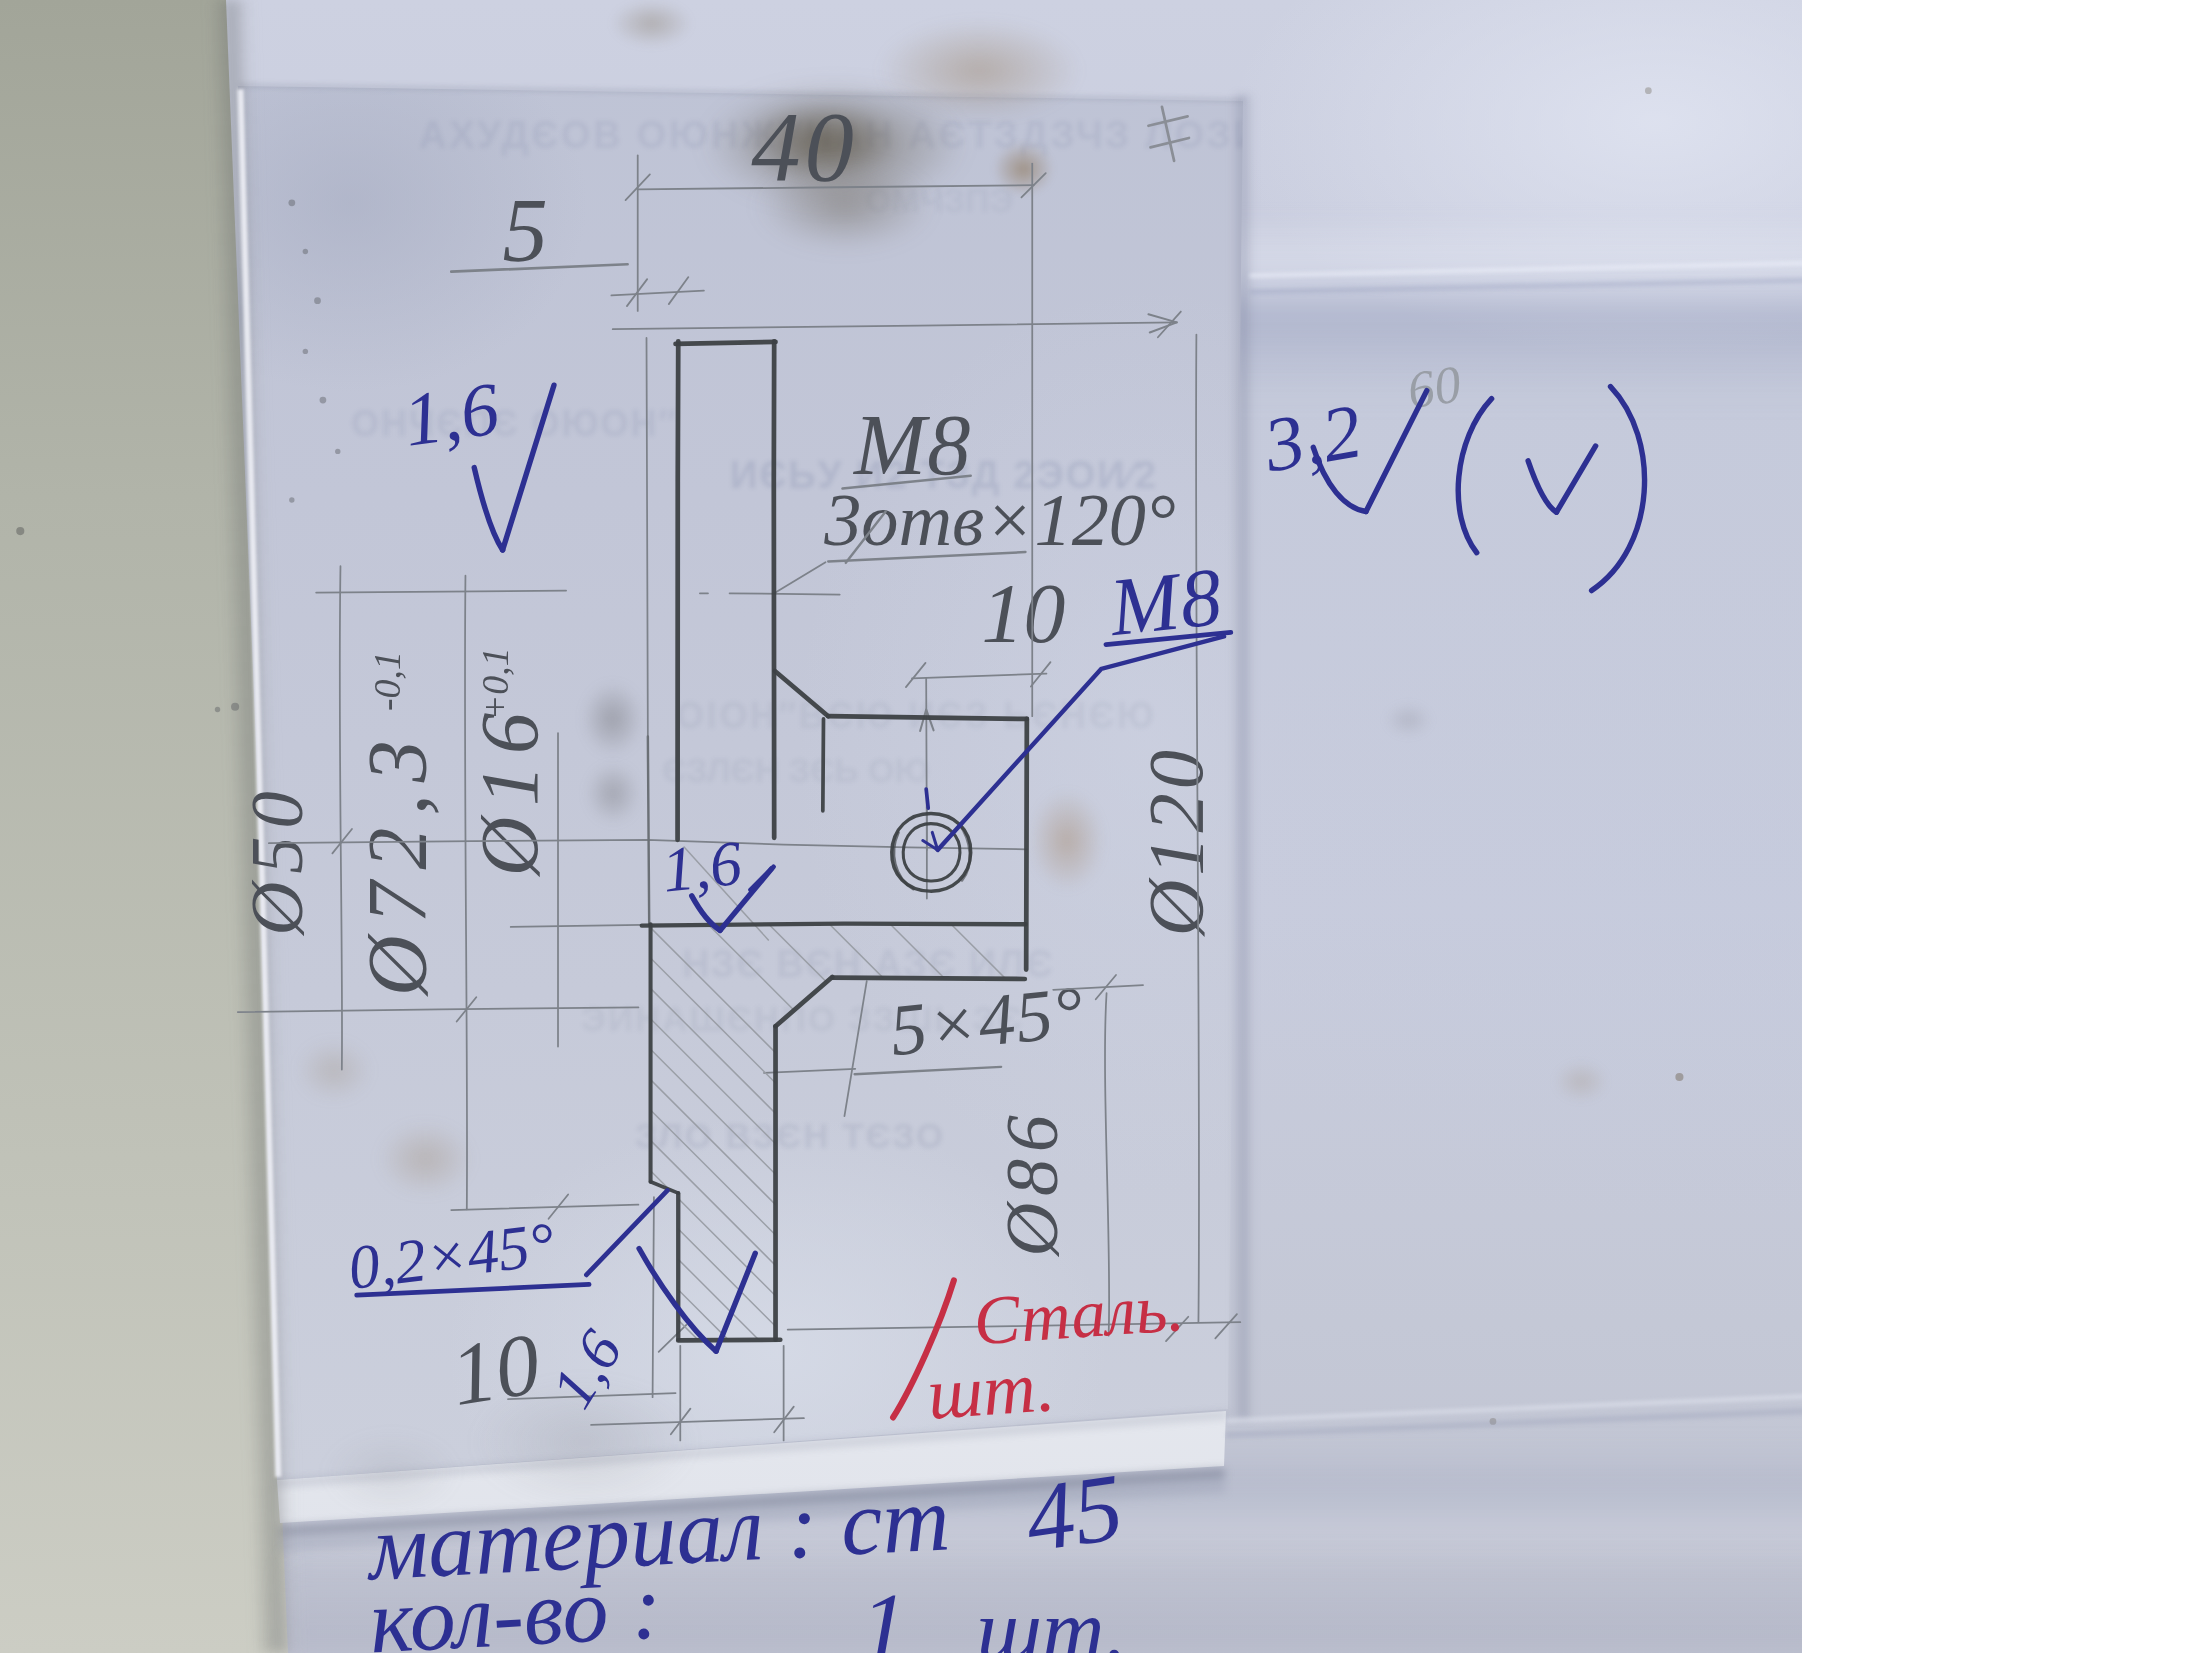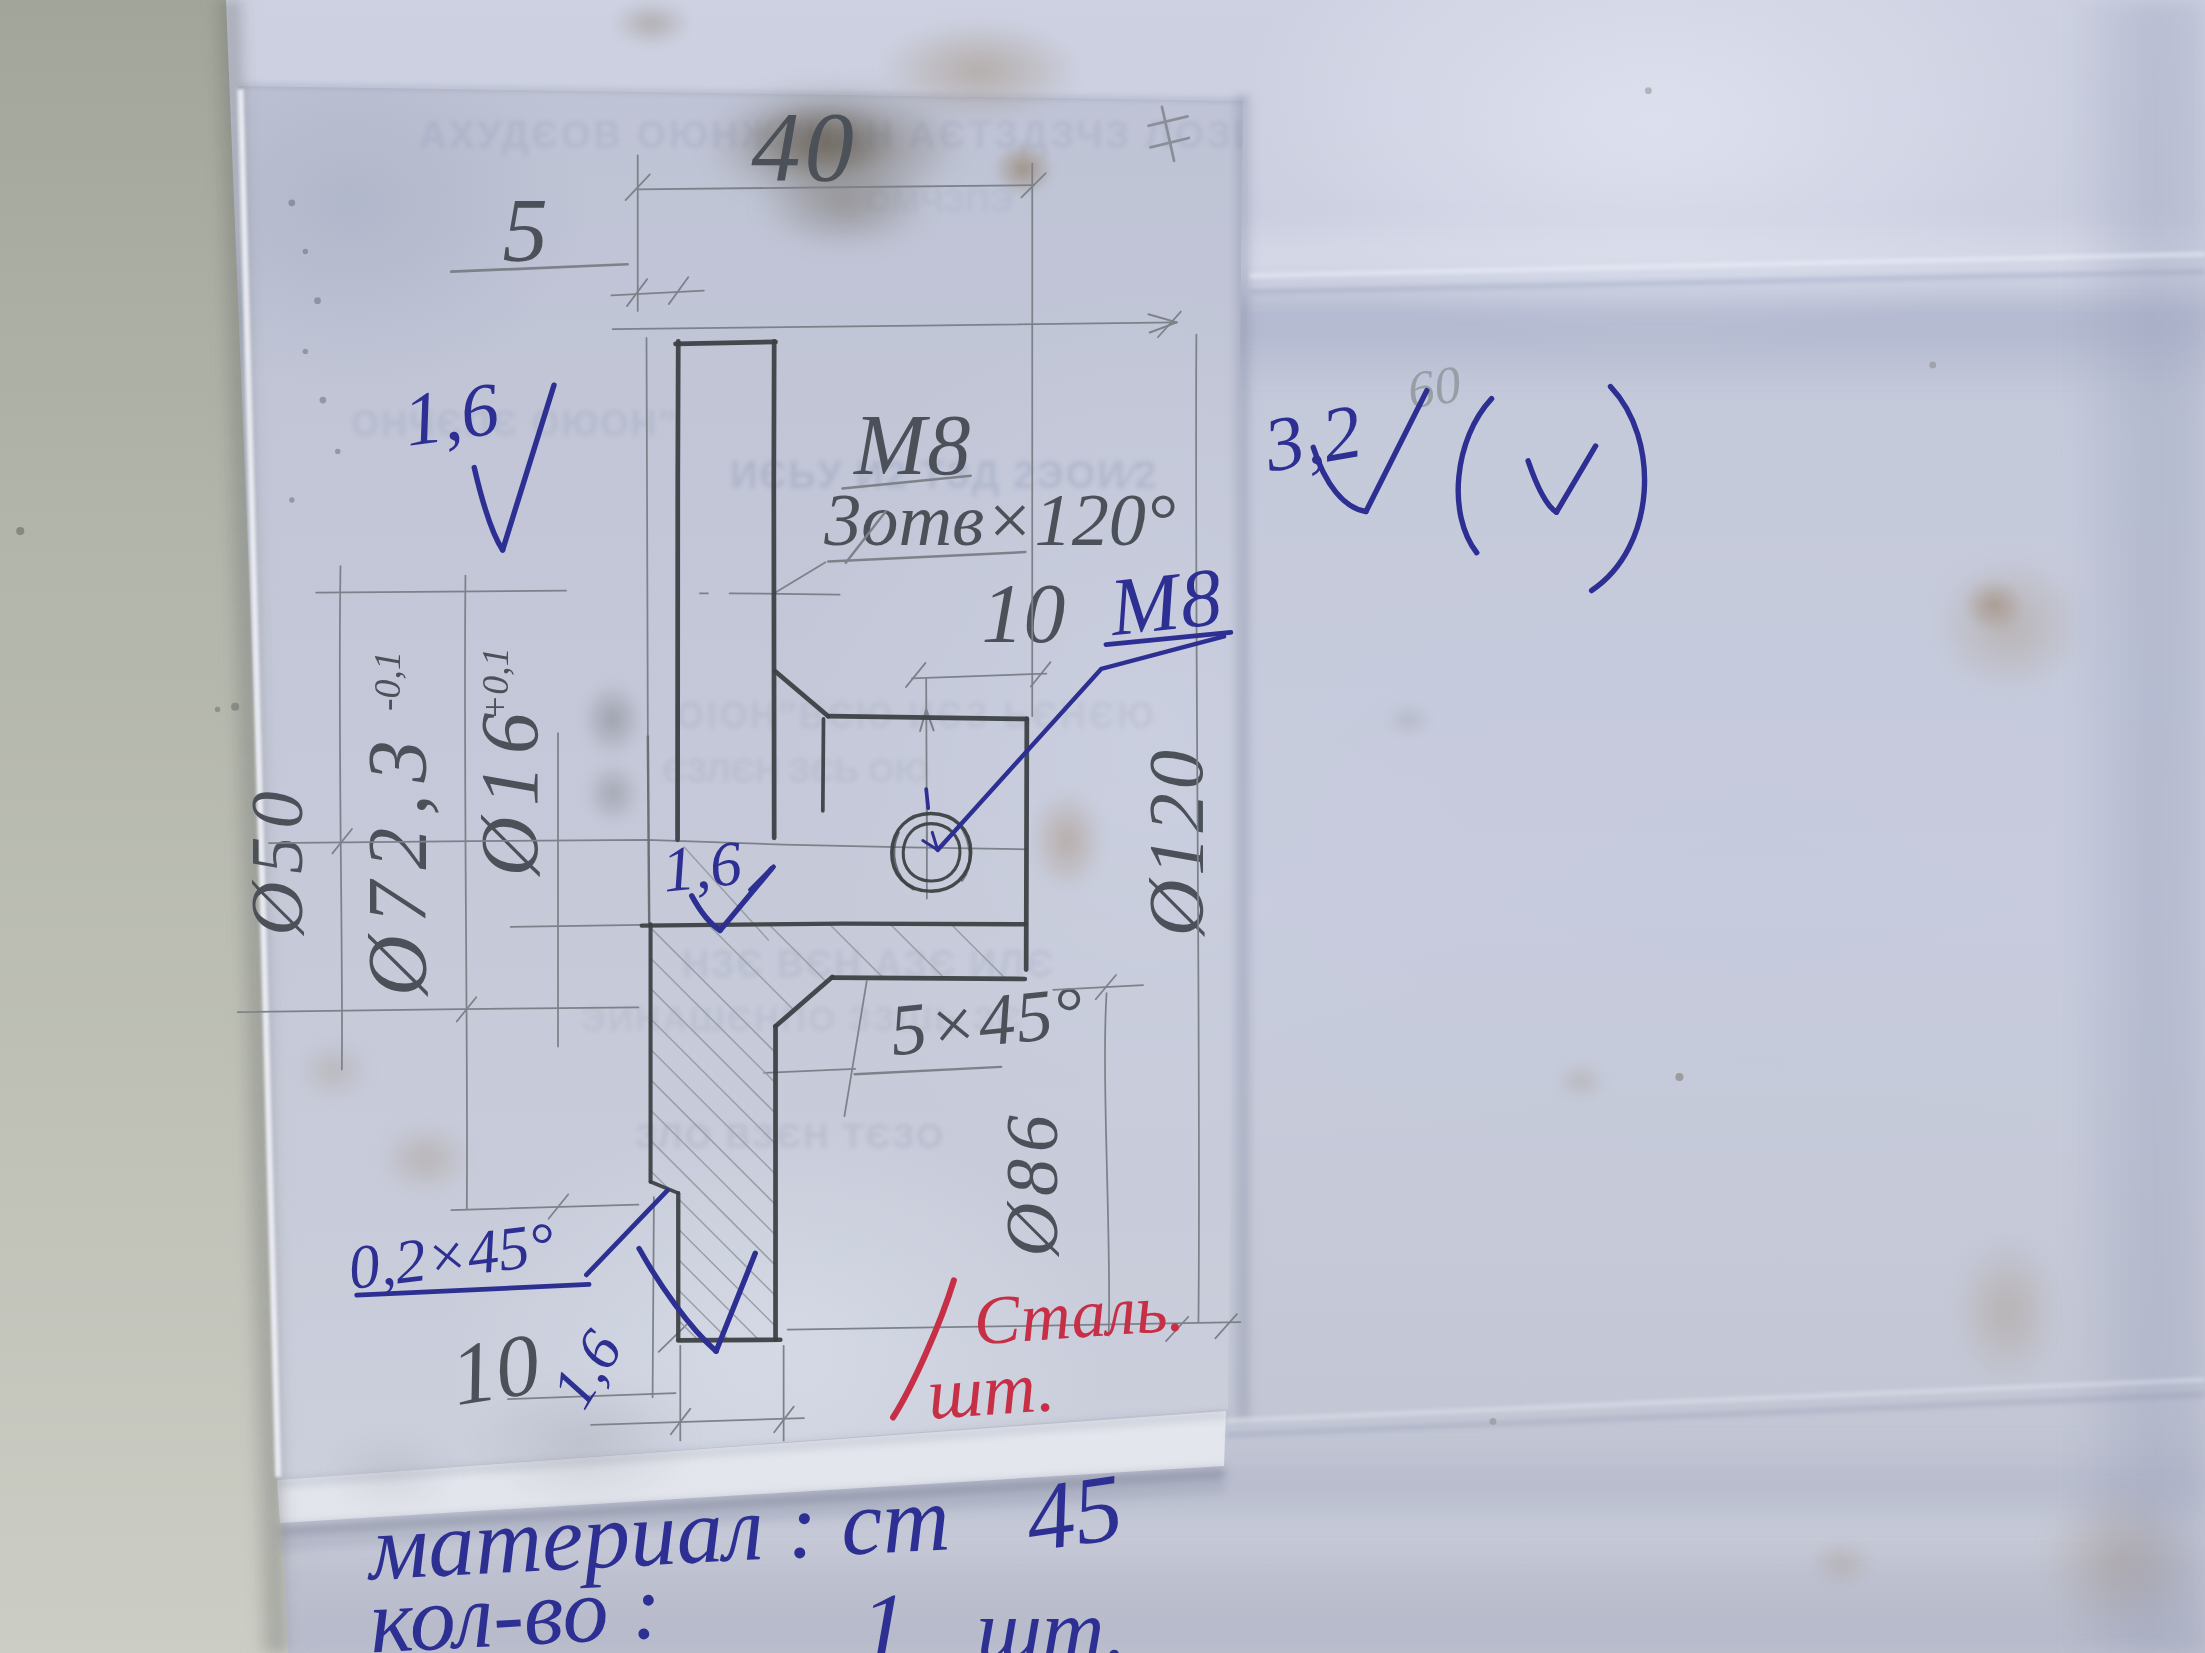--- a/index.html
+++ b/index.html
@@ -1,16 +1,16 @@
 <!DOCTYPE html>
 <html style="font-size:10.8px"><head>
 <meta charset="utf-8">
 <style>
   html,body{margin:0;padding:0;}
-  #page{position:relative;width:2205px;height:1654px;overflow:hidden;
+  #page{position:relative;width:1802px;height:1654px;overflow:hidden;
     background:linear-gradient(180deg,#a2a599 0%,#b1b4a9 30%,#c0c2b8 70%,#cccdc4 100%);
     font-family:"Liberation Serif", serif;}
   .abs{position:absolute;}
 </style>
 </head>
 <body>
 <div id="page">
 
 <div class="abs" id="bigpaper" style="left:0;top:0;width:2205px;height:1654px;
   clip-path:polygon(226px 0,2205px 0,2205px 1654px,288px 1654px,281px 1486px,267px 1013px,245px 473px,226px 0px);

